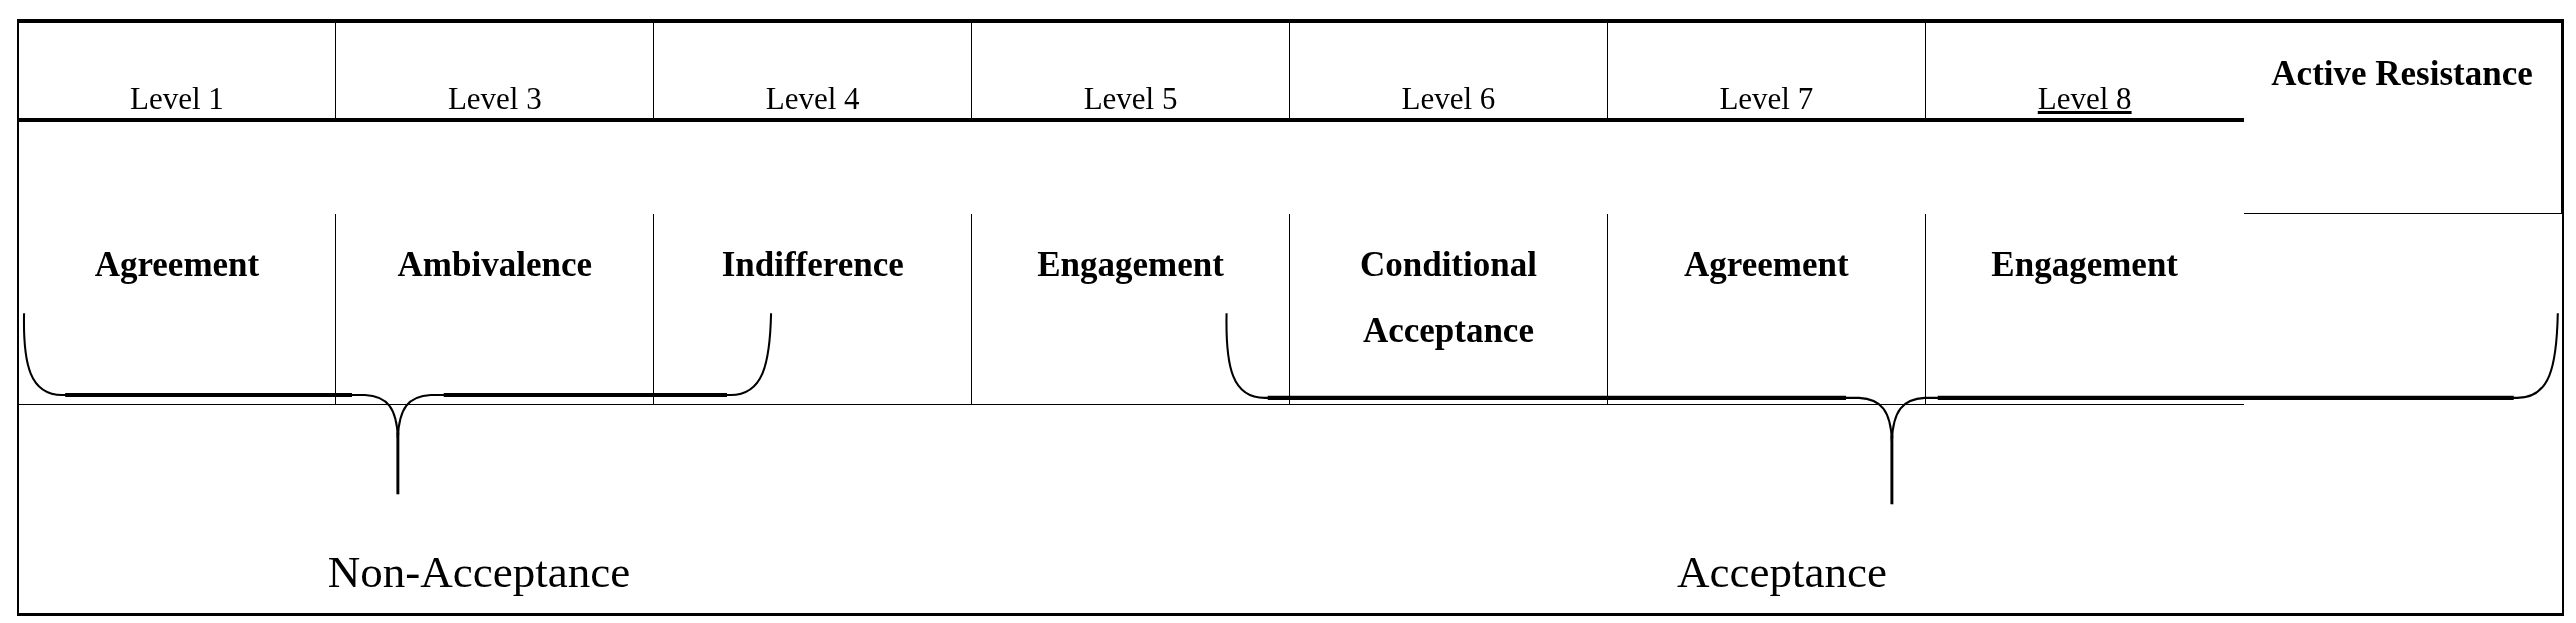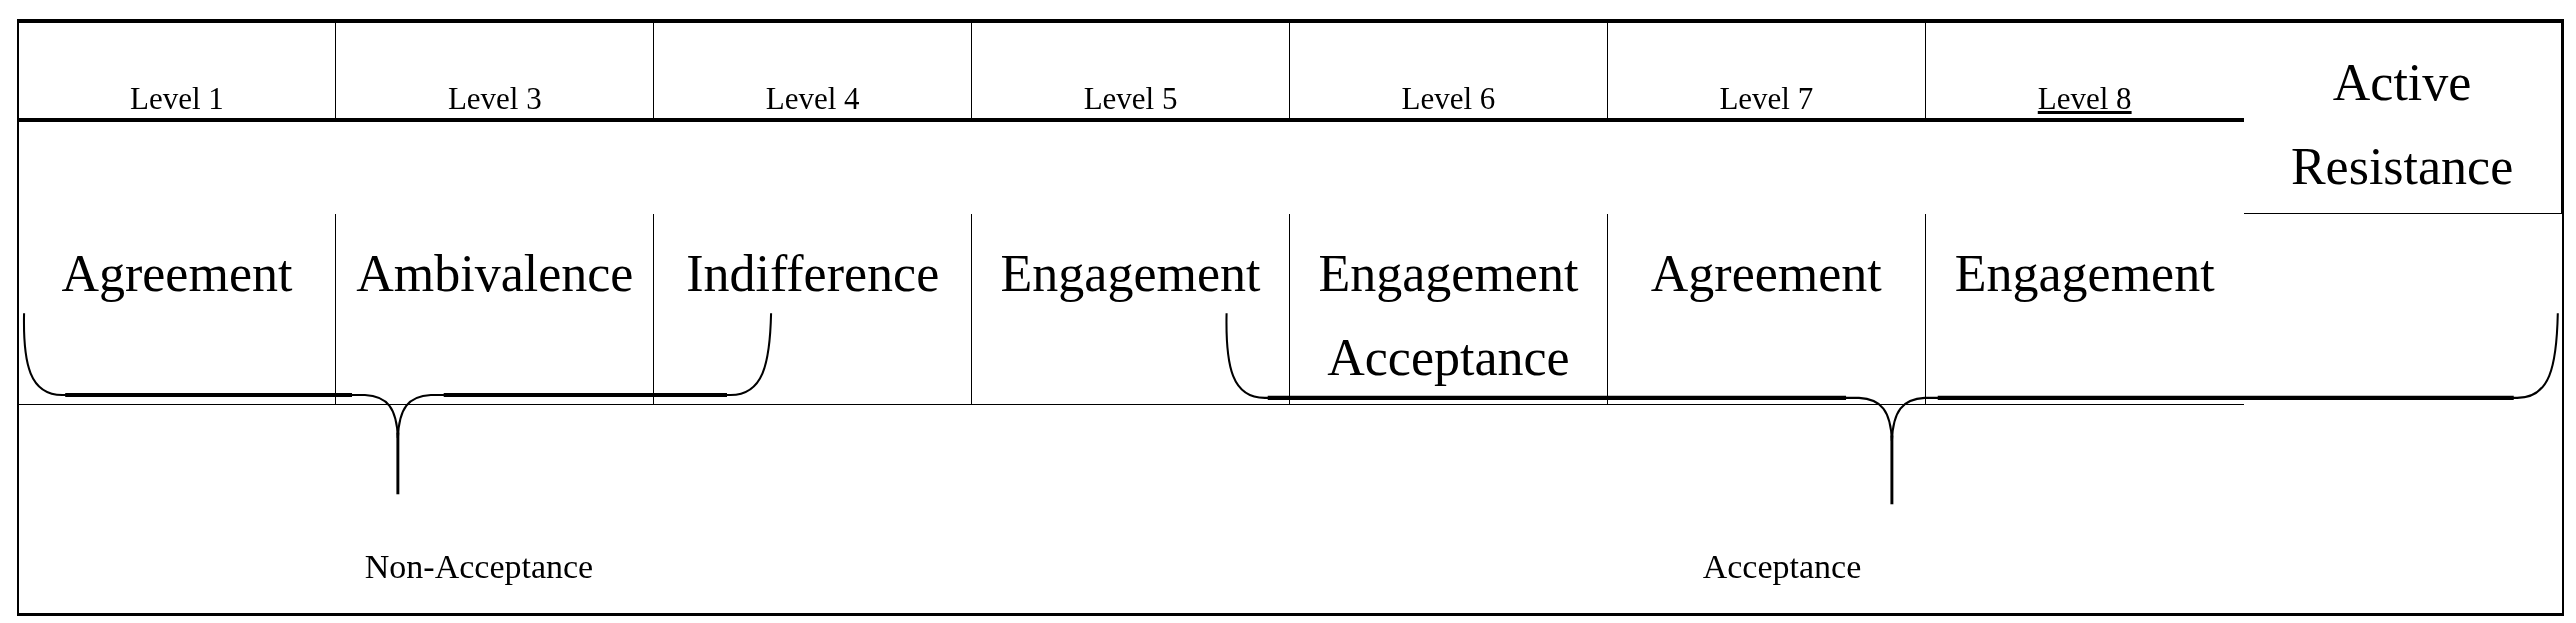--- a/index.html
+++ b/index.html
@@ -38,40 +38,41 @@
     white-space: nowrap;
   }
   .hcell.last { border-right: none; text-decoration: underline; }
   .ncell {
     height: 191px;
     box-sizing: border-box;
     border-right: 1.8px solid #000;
     border-bottom: 1.8px solid #000;
     text-align: center;
     padding: 17.6px 3.5px 0 3.5px;
-    font-size: 52px;
-    line-height: 84px;
+    font-size: 35px;
+    line-height: 66px;
+    font-weight: bold;
   }
   .ncell.last { border-right: none; }
   .brace-layer {
     position: absolute;
     left: 0; top: 0;
     width: 2576px; height: 623px;
     pointer-events: none;
   }
   .brace-layer path {
     fill: none;
     stroke: #000000;
     stroke-linecap: butt;
     stroke-linejoin: round;
   }
   .group-label {
     position: absolute;
     transform: translateX(-50%);
-    font-size: 34px;
+    font-size: 45px;
     line-height: 1;
     white-space: nowrap;
   }
   #label-nonacceptance { left: 479px; top: 550px; }
   #label-acceptance   { left: 1782px; top: 550px; }
 </style>
 </head>
 <body>
 
 <div class="figure">
@@ -83,21 +84,21 @@
     <div class="hcell">Level 5</div>
     <div class="hcell">Level 6</div>
     <div class="hcell">Level 7</div>
     <div class="hcell last">Level 8</div>
 
     <div class="ncell">Active Resistance</div>
     <div class="ncell">Agreement</div>
     <div class="ncell">Ambivalence</div>
     <div class="ncell">Indifference</div>
     <div class="ncell">Engagement</div>
-    <div class="ncell">Engagement Acceptance</div>
+    <div class="ncell">Conditional Acceptance</div>
     <div class="ncell">Agreement</div>
     <div class="ncell last">Engagement</div>
   </div>
 </div>
 
 <svg class="brace-layer" viewBox="0 0 4381 1060" aria-hidden="true">
   <g>
     <path d="M 40,533 C 38,620 50,672 105,672 L 620,672 C 658,674 674,694 676,745" stroke-width="3.5"></path>
     <path d="M 1311,533 C 1309,620 1297,672 1242,672 L 732,672 C 694,674 678,694 676,745" stroke-width="3.5"></path>
     <path d="M 676,736 L 676,841" stroke-width="5"></path>

